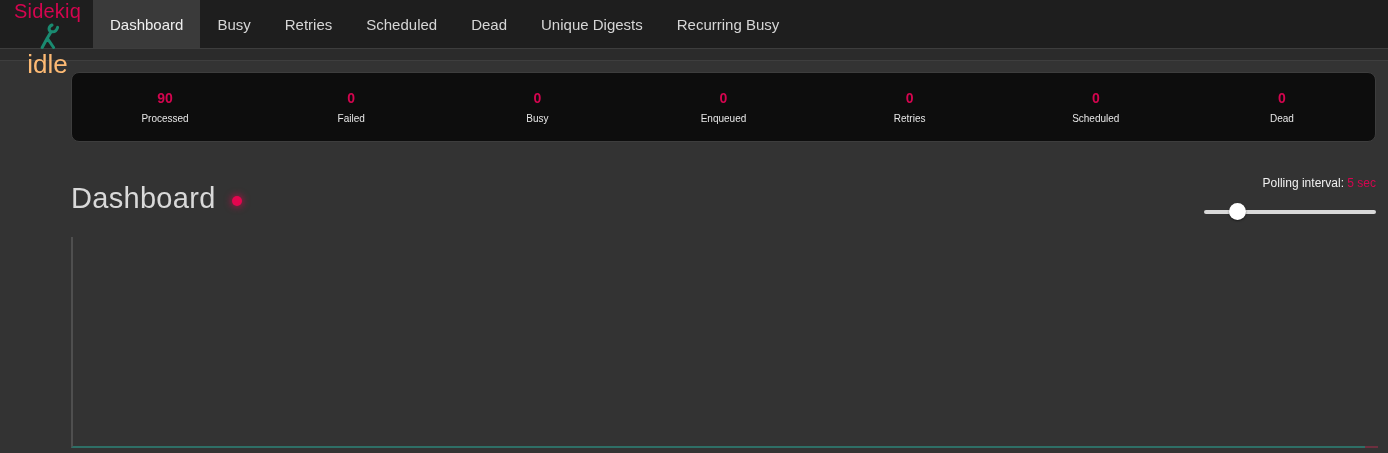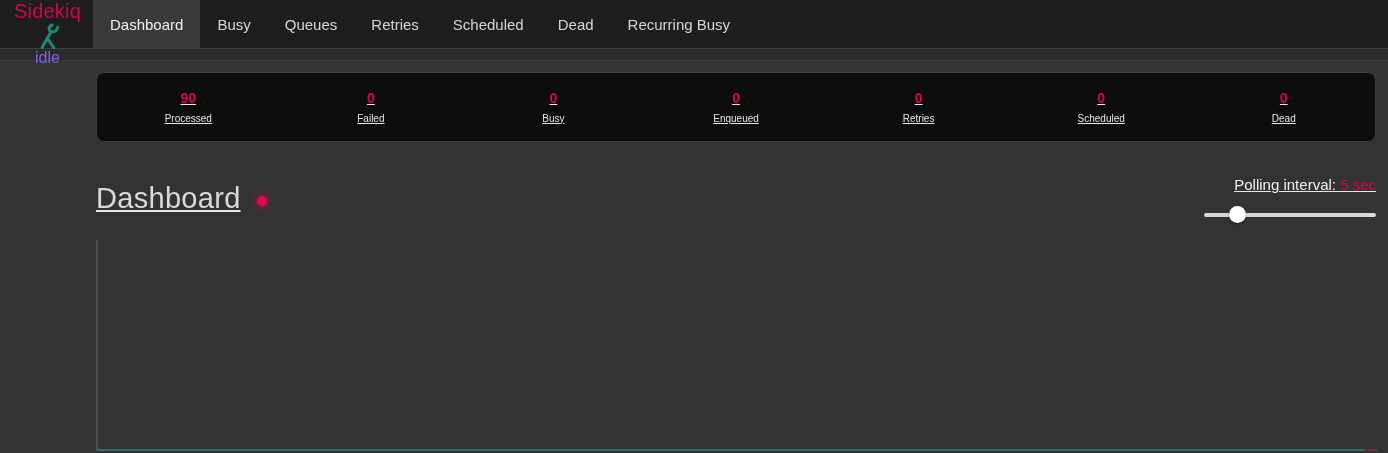--- a/index.html
+++ b/index.html
@@ -26,22 +26,22 @@
     flex-direction: column;
   }
   .brand-name {
     color: #d4054f;
     font-size: 20px;
     font-weight: 500;
     letter-spacing: .2px;
   }
   .brand-logo { margin: 0 6px 0 8px; display: flex; align-items: center; }
   .brand-status {
-    color: #8b5cf6;
-    font-size: 16px;
+    color: #fdba74;
+    font-size: 26px;
     font-weight: 500;
   }
   .nav-items { display: flex; list-style: none; align-items: stretch; }
   .nav-item {
     display: flex;
     align-items: center;
     padding: 0 17px;
     font-size: 15px;
     color: #d6d6d6;
     cursor: pointer;
@@ -50,21 +50,21 @@
   .nav-item.active { background: #3a3a3a; color: #efefef; }
 
   .navbar-strip {
     height: 13px;
     background: #2b2b2b;
     border-top: 1px solid #3d3d3d;
     border-bottom: 1px solid #3e3e3e;
   }
 
   
-  .content { margin: 0 12px 0 96px; text-decoration: underline; }
+  .content { margin: 0 12px 0 71px; }
 
   .stats-bar {
     margin-top: 11px;
     height: 70px;
     background: #0d0d0d;
     border: 1px solid #3d3d3d;
     border-radius: 8px;
     display: flex;
     align-items: stretch;
     overflow: hidden;
@@ -109,21 +109,21 @@
     width: 10px; height: 10px;
     border-radius: 50%;
     background: #e4064f;
     margin-left: 16px;
     margin-top: 4px;
     box-shadow: 0 0 7px 1px rgba(228, 6, 79, 0.65);
   }
 
   .polling { width: 172px; margin-top: -6px; }
   .polling-text {
-    font-size: 15px;
+    font-size: 12px;
     color: #f0f0f0;
     text-align: right;
     white-space: nowrap;
   }
   .polling-value { color: #d4054f; }
   .polling-slider {
     position: relative;
     margin-top: 13px;
     height: 17px;
     cursor: pointer;
@@ -178,36 +178,36 @@
   <ul class="nav-items">
 
       <li class="nav-item active">
         <span>Dashboard</span>
       </li>
 
       <li class="nav-item">
         <span>Busy</span>
       </li>
 
-      <li class="nav-item">
-        <span>Queues</span>
-      </li>
 
       <li class="nav-item">
         <span>Retries</span>
       </li>
 
       <li class="nav-item">
         <span>Scheduled</span>
       </li>
 
       <li class="nav-item">
         <span>Dead</span>
       </li>
 
+      <li class="nav-item">
+        <span>Unique Digests</span>
+      </li>
 
       <li class="nav-item">
         <span>Recurring Busy</span>
       </li>
     </ul>
 </nav>
 <div class="navbar-strip"></div>
 
 <div class="content">
 

